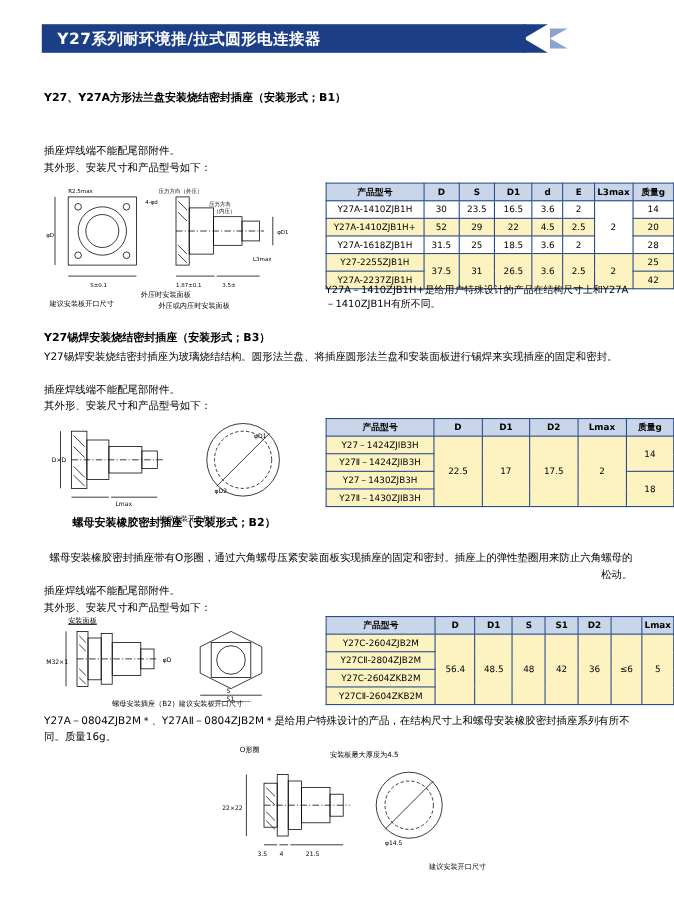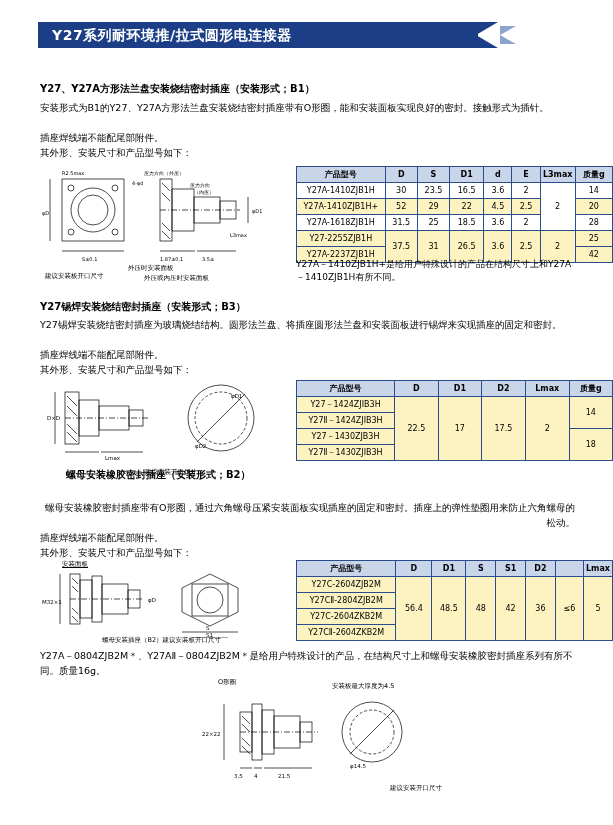--- a/index.html
+++ b/index.html
@@ -57,21 +57,20 @@
 
   <div class="banner">
     <div class="bar"></div>
     <div class="tailA"></div>
     <div class="tailB"></div>
     <div class="ttl">Y27系列耐环境推/拉式圆形电连接器</div>
   </div>
 
   <div class="abs h3" style="left:40px;top:82px;">Y27、Y27A方形法兰盘安装烧结密封插座（安装形式；B1）</div>
 
-  <div class="abs p" style="left:40px;top:100px;width:535px;">安装形式为B1的Y27、Y27A方形法兰盘安装烧结密封插座带有O形圈，能和安装面板实现良好的密封。接触形式为插针。</div>
   <div class="abs p" style="left:40px;top:130px;width:535px;">插座焊线端不能配尾部附件。</div>
   <div class="abs p" style="left:40px;top:145px;width:535px;">其外形、安装尺寸和产品型号如下：</div>
 
   <div class="fig" style="left:40px;top:165px;">
     <svg width="250" height="110" viewBox="0 0 250 110">
       <g stroke="#000" fill="none" stroke-width="0.7">
 
         <rect x="22" y="14" width="62" height="62"></rect>
         <circle cx="53" cy="45" r="22"></circle>
         <circle cx="53" cy="45" r="15"></circle>
@@ -321,21 +320,21 @@
         <tr class="yel">
           <td>Y27CⅡ-2604ZKB2M</td>
         </tr>
       </tbody>
     </table>
   </div>
 
   <div class="abs p" style="left:40px;top:648px;width:535px;">Y27A－0804ZJB2M＊、Y27AⅡ－0804ZJB2M＊是给用户特殊设计的产品，在结构尺寸上和螺母安装橡胶密封插座系列有所不同。质量16g。</div>
 
   <div class="abs" style="left:218px;top:678px;font-size:6.5px;text-align:center;">O形圈</div>
-  <div class="abs" style="left:300px;top:682px;font-size:6.5px;margin-left:32px;">安装板最大厚度为4.5</div>
+  <div class="abs" style="left:300px;top:682px;font-size:6.5px;">安装板最大厚度为4.5</div>
 
   <div class="fig" style="left:200px;top:690px;">
     <svg width="250" height="100" viewBox="0 0 250 100">
       <g stroke="#000" fill="none" stroke-width="0.7">
         <rect x="40" y="22" width="12" height="40"></rect>
         <rect x="52" y="14" width="10" height="56"></rect>
         <rect x="62" y="20" width="12" height="44"></rect>
         <rect x="74" y="26" width="26" height="32"></rect>
         <rect x="100" y="32" width="12" height="20"></rect>
         <line x1="40" y1="42" x2="118" y2="42" stroke-dasharray="6 2 1 2"></line>

